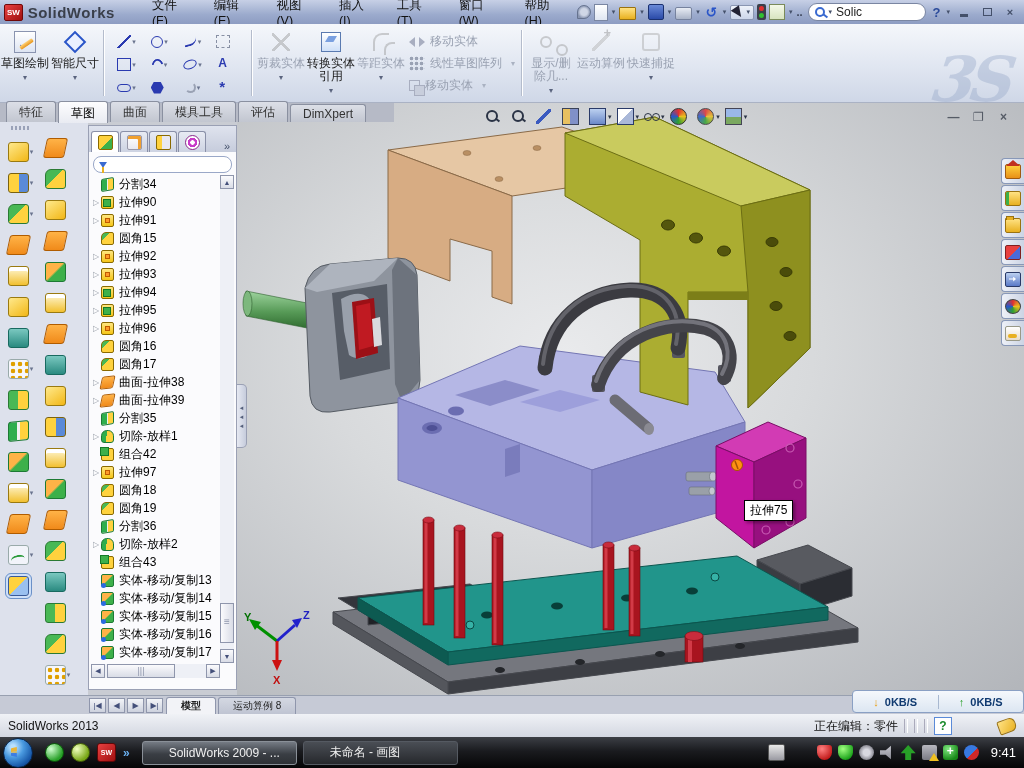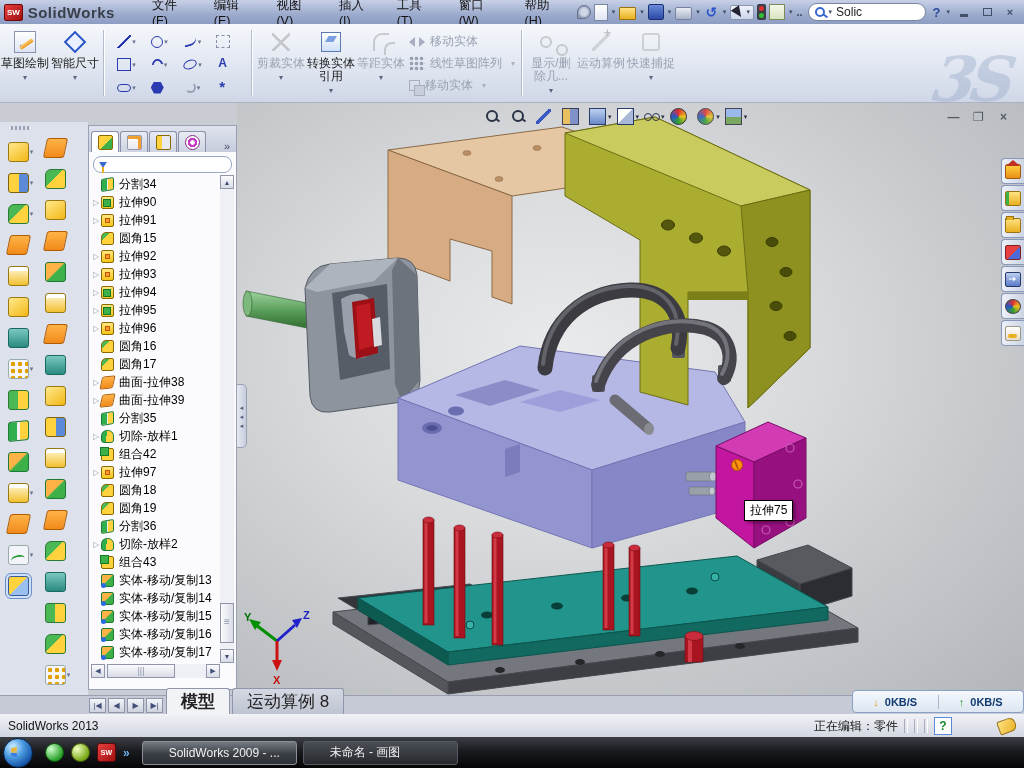--- a/index.html
+++ b/index.html
@@ -221,21 +221,21 @@
   .k-p5::after{content:"";position:absolute;left:3px;top:4px;width:7px;height:5px;background:#fff;clip-path:polygon(0 40%,60% 40%,60% 0,100% 50%,60% 100%,60% 60%,0 60%);}
   .k-p6{background:conic-gradient(#e03030,#e8c020,#30a030,#2858c8,#e03030);border-radius:50%;border:1px solid #444;}
   .k-p7{background:linear-gradient(#fff,#e8dcc8);border:1px solid #998;}
   .k-p7::after{content:"";position:absolute;left:2px;bottom:2px;width:9px;height:4px;background:#e8b020;border-radius:2px;}
   
   #doctabs{position:absolute;left:0;top:695px;width:1024px;height:18px;background:#c6cad6;
     border-top:1px solid #98a0b0;display:flex;align-items:flex-end;z-index:5;}
   .navbtn{width:17px;height:15px;margin:0 1px 1px;background:linear-gradient(#f2f4f8,#cdd2de);
     border:1px solid #8f96ac;font-size:8px;color:#44507a;display:flex;align-items:center;justify-content:center;box-sizing:border-box;}
   #navbtns{display:flex;margin-left:88px;}
-  .dtab{padding:1px 14px 1px;font-size:17px;color:#222;border:1px solid #8f96ac;border-bottom:none;
+  .dtab{padding:1px 14px 1px;font-size:10px;color:#222;border:1px solid #8f96ac;border-bottom:none;
     background:linear-gradient(#d4d8e2,#bfc4d2);border-radius:3px 3px 0 0;margin-left:2px;white-space:nowrap;margin-top:32px;}
   .dtab.k-active{background:#f2f3f7;font-weight:bold;}
   
   #netwidget{position:absolute;left:852px;top:690px;width:170px;height:21px;z-index:30;
     background:linear-gradient(#f5f8fc,#dce6f2);border:1px solid #8aa0c4;border-radius:4px;
     display:flex;align-items:center;font-size:11px;font-weight:bold;color:#103a70;}
   .nethalf{flex:1;display:flex;align-items:center;justify-content:center;gap:6px;height:100%;}
   .netdiv{width:1px;height:14px;background:#a8b8d0;}
   .arr-dn{color:#e8a018;font-weight:bold;}
   .arr-up{color:#2aa02a;font-weight:bold;}
@@ -1091,20 +1091,29 @@
       <div id="vs-thumb"></div>
       <div class="sb-btn" id="vs-dn">▼</div>
     </div>
     <div id="hscroll">
       <div class="sb-btn" id="hs-l">◀</div>
       <div id="hs-thumb">|||</div>
       <div class="sb-btn" id="hs-r">▶</div>
     </div>
   </div>
 
+  <div id="modetabs">
+
+  <span class="mtab k-idle idle">特征</span>
+      <span class="mtab k-active active">草图</span>
+      <span class="mtab k-idle idle">曲面</span>
+      <span class="mtab k-idle idle">模具工具</span>
+      <span class="mtab k-idle idle">评估</span>
+      <span class="mtab k-idle idle">DimXpert</span>
+    </div>
 
   <div id="splitter">
       <span>◂</span>
       <span>◂</span>
       <span>◂</span>
     </div>
 
   <div id="taskpane">
 
       <div class="ptab">
@@ -1188,15 +1197,30 @@
         <div class="twin k-active active">
           <span class="twi k-sw sw"></span>
           <span>SolidWorks 2009 - ...</span>
         </div>
 
         <div class="twin k-idle idle">
           <span class="twi k-paint paint"></span>
           <span>未命名 - 画图</span>
         </div>
       </div>
+    <div id="tray">
+      <span style="display:flex;gap:6px;align-items:center">
+
+      <span class="tri k-tr-kb tr-kb"></span>
+          <span class="tri k-tr-red tr-red"></span>
+          <span class="tri k-tr-grn tr-grn"></span>
+          <span class="tri k-tr-gear tr-gear"></span>
+          <span class="tri k-tr-spk tr-spk"></span>
+          <span class="tri k-tr-up tr-up"></span>
+          <span class="tri k-tr-net tr-net"></span>
+          <span class="tri k-tr-plus tr-plus"></span>
+          <span class="tri k-tr-ball tr-ball"></span>
+        </span>
+      <span id="clock">9:41</span>
+    </div>
   </div>
 
 </div>
 
 </body></html>

